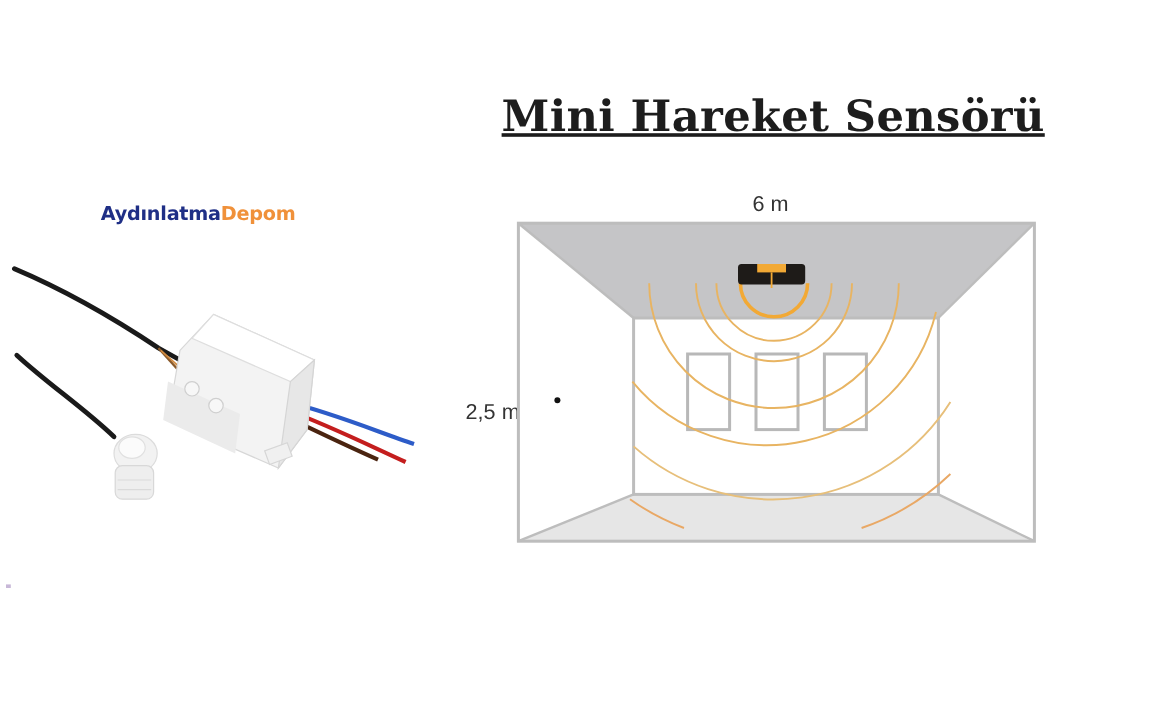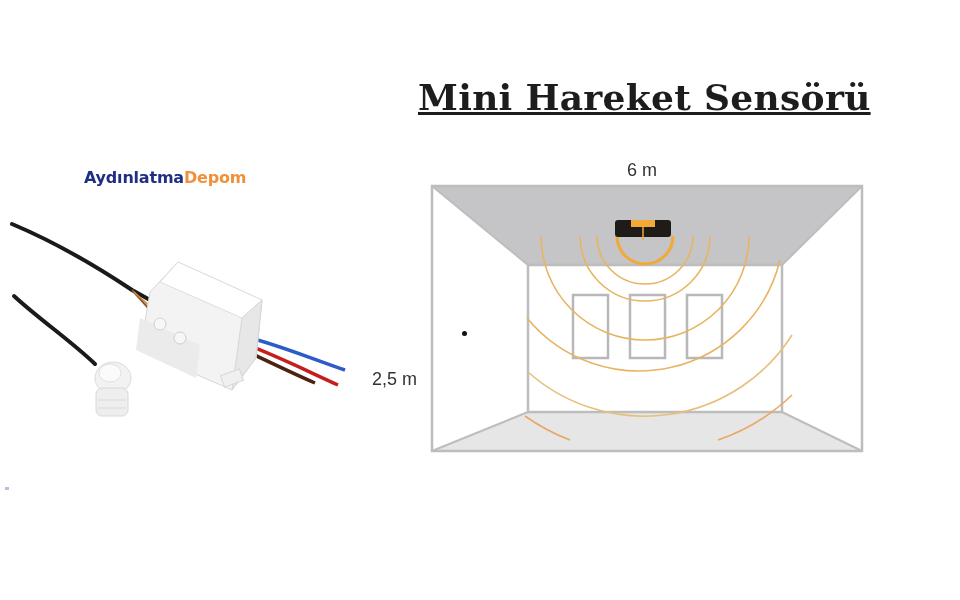--- a/index.html
+++ b/index.html
@@ -4,21 +4,21 @@
 <style>
   html, body { margin:0; padding:0; background:#ffffff; }
   body { width:960px; height:600px; position:relative; overflow:hidden; font-family:"Liberation Sans", sans-serif; }
   .abs { position:absolute; }
   .brand { left:84px; top:152px; font-family:"DejaVu Sans", sans-serif; font-weight:bold; font-size:16px; letter-spacing:-0.2px;margin-top:16px; }
   .brand .b1 { color:#1f2f86; }
   .brand .b2 { color:#f0913a; }
   .title { left:418px; top:76px; font-family:"DejaVu Serif", serif; font-weight:bold; font-size:36px; color:#1d1d1d; letter-spacing:0.3px; white-space:nowrap;text-decoration:underline; }
   .dim { font-family:"Liberation Sans", sans-serif; font-size:18px; color:#333; white-space:nowrap; }
   .dim-w { left:627px; top:160px; }
-  .dim-h { left:372px; top:333px;margin-top:36px; }
+  .dim-h { left:388px; top:333px; }
   svg { position:absolute; left:0; top:0; }
   .dot { left:462px; top:331px; width:5px; height:5px; border-radius:50%; background:#111; }
   .tiny { left:5px; top:487px; width:4px; height:3px; background:#c8b8d8; }
 </style>
 </head>
 <body>
 
 <div class="abs brand">
   <span class="b1">Aydınlatma</span><span class="b2">Depom</span>
 </div>

